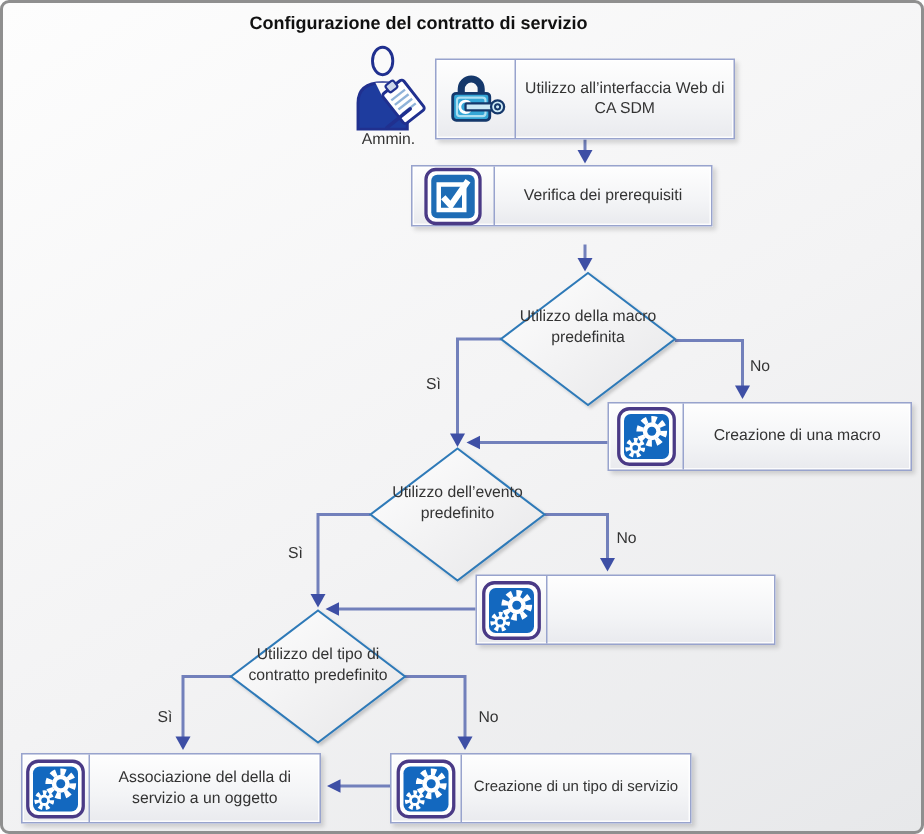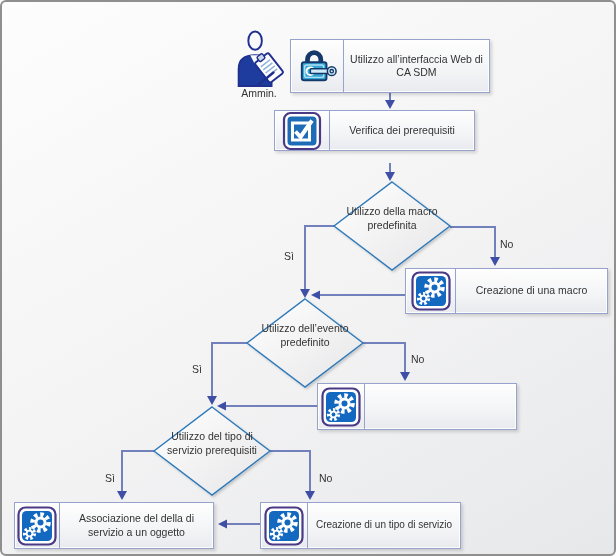--- a/index.html
+++ b/index.html
@@ -126,20 +126,21 @@
       <polygon points="303,489 313,489 308,498"></polygon>
       <polygon points="225,517.5 225,526.5 216,522"></polygon>
     </g>
     <g fill="url(#diamondGrad)" stroke="#2f7ab8" stroke-width="1.4" filter="url(#ds)">
       <polygon points="390,180 448,224 390,268 332,224"></polygon>
       <polygon points="303,297 361,341 303,385 245,341"></polygon>
       <polygon points="210,405 268,449 210,493 152,449"></polygon>
     </g>
   </svg>
 
+  <div class="title">Configurazione del contratto di servizio</div>
 
   <svg class="layer" style="left:228px;top:28px" width="56" height="58" viewBox="0 0 56 60">
       <use href="#adminSym"></use>
     </svg>
   <div class="actor-label" style="left:228px;top:85px;width:58px">Ammin.</div>
 
   <div class="node" style="left:288px;top:37px;width:200px;height:54px">
     <div class="icon-cell" style="width:53px">
       <svg width="42" height="38" viewBox="0 0 44 40">
           <use href="#lockSym"></use>
@@ -187,21 +188,21 @@
     <div class="icon-cell" style="width:45px">
       <svg width="40" height="40" viewBox="0 0 40 40">
           <use href="#gearSym"></use>
         </svg>
     </div>
     <div class="text-cell">Associazione del della di servizio a un oggetto</div>
   </div>
 
   <div class="dlabel" style="left:333px;top:203px">Utilizzo della macro predefinita</div>
   <div class="dlabel" style="left:246px;top:320px">Utilizzo dell’evento predefinito</div>
-  <div class="dlabel" style="left:153px;top:428px">Utilizzo del tipo di servizio prerequisiti</div>
+  <div class="dlabel" style="left:153px;top:428px">Utilizzo del tipo di contratto predefinito</div>
 
   <div class="branch right-align" style="left:262px;top:248px">Sì</div>
   <div class="branch" style="left:498px;top:236px">No</div>
   <div class="branch right-align" style="left:170px;top:361px">Sì</div>
   <div class="branch" style="left:409px;top:351px">No</div>
   <div class="branch right-align" style="left:83px;top:470px">Sì</div>
   <div class="branch" style="left:317px;top:470px">No</div>
 
 </div>
 

